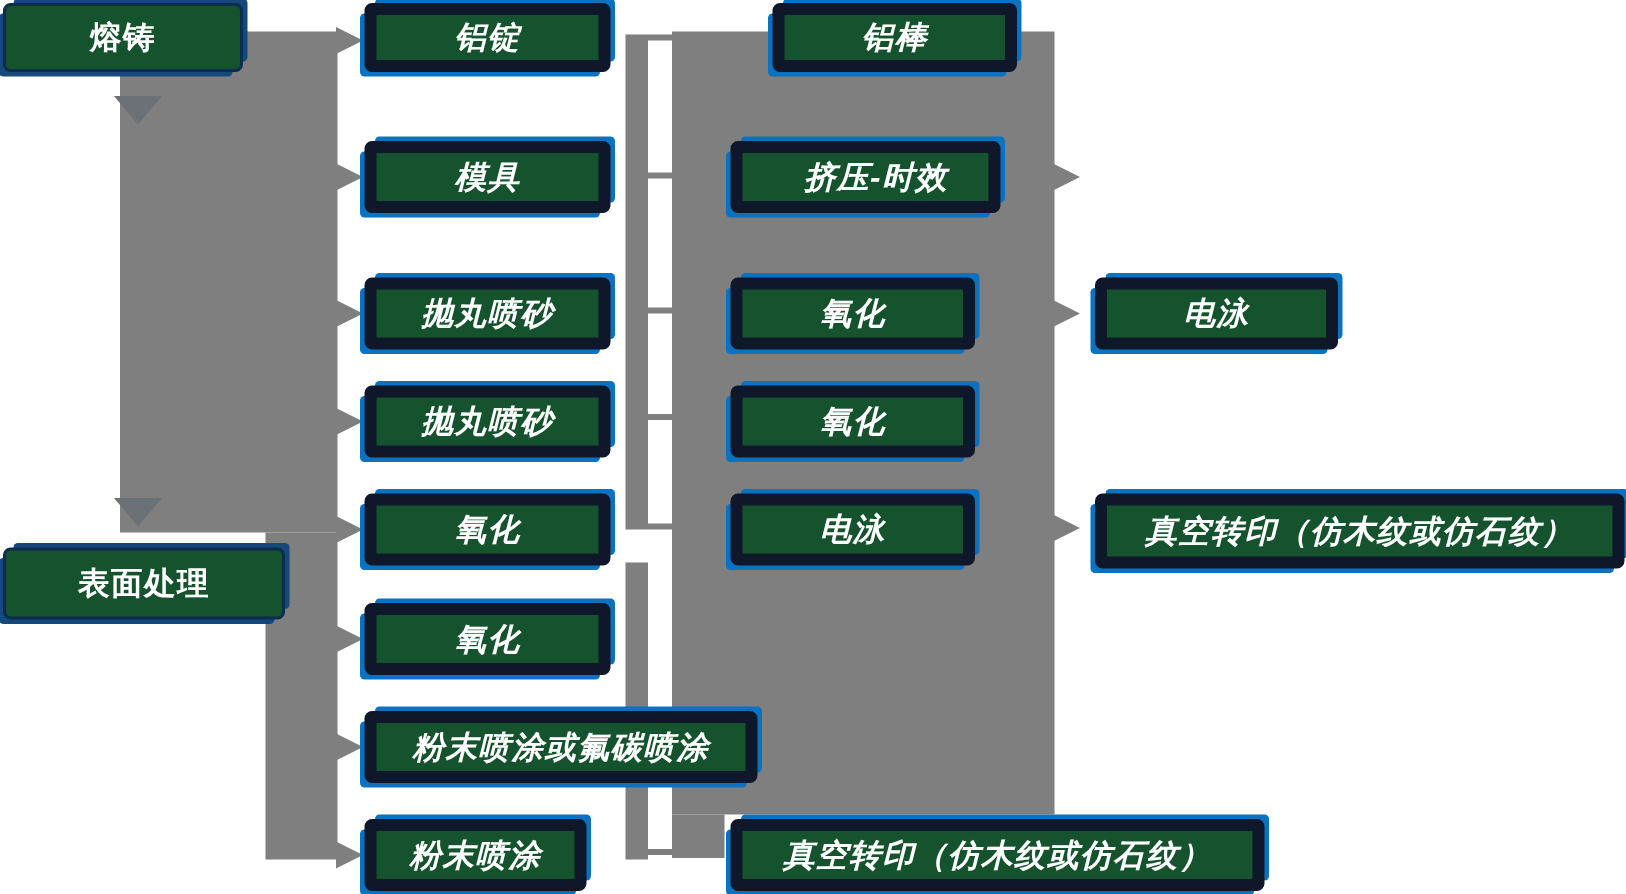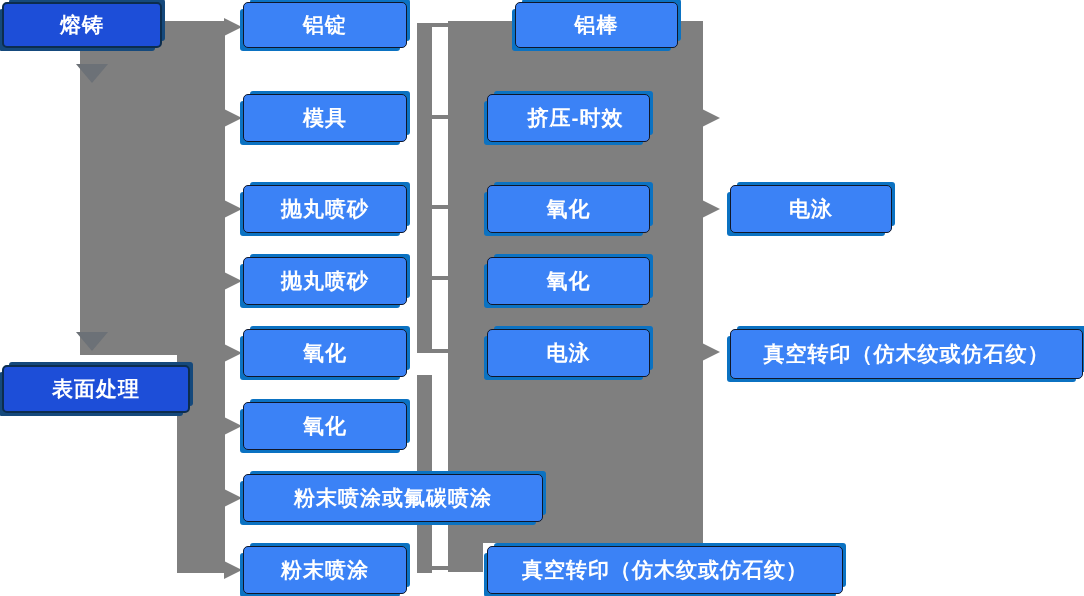--- a/index.html
+++ b/index.html
@@ -20,25 +20,26 @@
     border-left:16px solid transparent;border-right:16px solid transparent;
     border-top:19px solid #6c7177;
   }
   
   .node{
     position:absolute;z-index:3;display:flex;align-items:center;justify-content:center;
     color:#ffffff;font-weight:bold;font-size:21px;letter-spacing:1px;
     border-radius:5px;box-sizing:border-box;white-space:nowrap;
   }
   .node.blue{
-    background:#3b82f6;border:1px solid #0f172a;
+    background:#14532d;border:8px solid #0f172a;
     box-shadow:5px -5px 0 -2px #0b72c2, -5px 5px 0 -2px #0b72c2;
+    font-style:italic;
   }
   .node.dark{
-    background:#1d4ed8;border:2px solid #0c2d4e;
+    background:#14532d;border:2px solid #0c2d4e;
     box-shadow:5px -5px 0 -2px #15497c, -5px 5px 0 -2px #15497c;
   }
 </style>
 </head>
 <body>
 
 <div id="canvas">
 
   <div class="trunk" style="left:80px;top:21px;width:145px;height:334px;"></div>
   <div class="trunk" style="left:177px;top:355px;width:48px;height:218px;"></div>
@@ -73,25 +74,25 @@
 
   <div class="node dark" style="left:2px;top:2px;width:160px;height:46px;">熔铸</div>
   <div class="node dark" style="left:2px;top:365px;width:188px;height:48px;">表面处理</div>
 
   <div class="node blue" style="left:243px;top:2px;width:164px;height:46px;">铝锭</div>
   <div class="node blue" style="left:243px;top:94px;width:164px;height:48px;">模具</div>
   <div class="node blue" style="left:243px;top:185px;width:164px;height:48px;">抛丸喷砂</div>
   <div class="node blue" style="left:243px;top:257px;width:164px;height:48px;">抛丸喷砂</div>
   <div class="node blue" style="left:243px;top:329px;width:164px;height:48px;">氧化</div>
   <div class="node blue" style="left:243px;top:402px;width:164px;height:48px;">氧化</div>
-  <div class="node blue" style="left:243px;top:474px;width:300px;height:48px;">粉末喷涂或氟碳喷涂</div>
-  <div class="node blue" style="left:243px;top:546px;width:164px;height:48px;">粉末喷涂</div>
+  <div class="node blue" style="left:243px;top:474px;width:262px;height:48px;">粉末喷涂或氟碳喷涂</div>
+  <div class="node blue" style="left:243px;top:546px;width:148px;height:48px;">粉末喷涂</div>
 
   <div class="node blue" style="left:487px;top:2px;width:163px;height:46px;margin-left:28px;">铝棒</div>
-  <div class="node blue" style="left:487px;top:94px;width:163px;height:48px;padding-left:14px;">挤压-时效</div>
+  <div class="node blue" style="left:487px;top:94px;width:180px;height:48px;padding-left:14px;">挤压-时效</div>
   <div class="node blue" style="left:487px;top:185px;width:163px;height:48px;">氧化</div>
   <div class="node blue" style="left:487px;top:257px;width:163px;height:48px;">氧化</div>
   <div class="node blue" style="left:487px;top:329px;width:163px;height:48px;">电泳</div>
   <div class="node blue" style="left:487px;top:546px;width:356px;height:48px;">真空转印（仿木纹或仿石纹）</div>
 
   <div class="node blue" style="left:730px;top:185px;width:162px;height:48px;">电泳</div>
   <div class="node blue" style="left:730px;top:329px;width:353px;height:50px;">真空转印（仿木纹或仿石纹）</div>
 
 </div>
 

